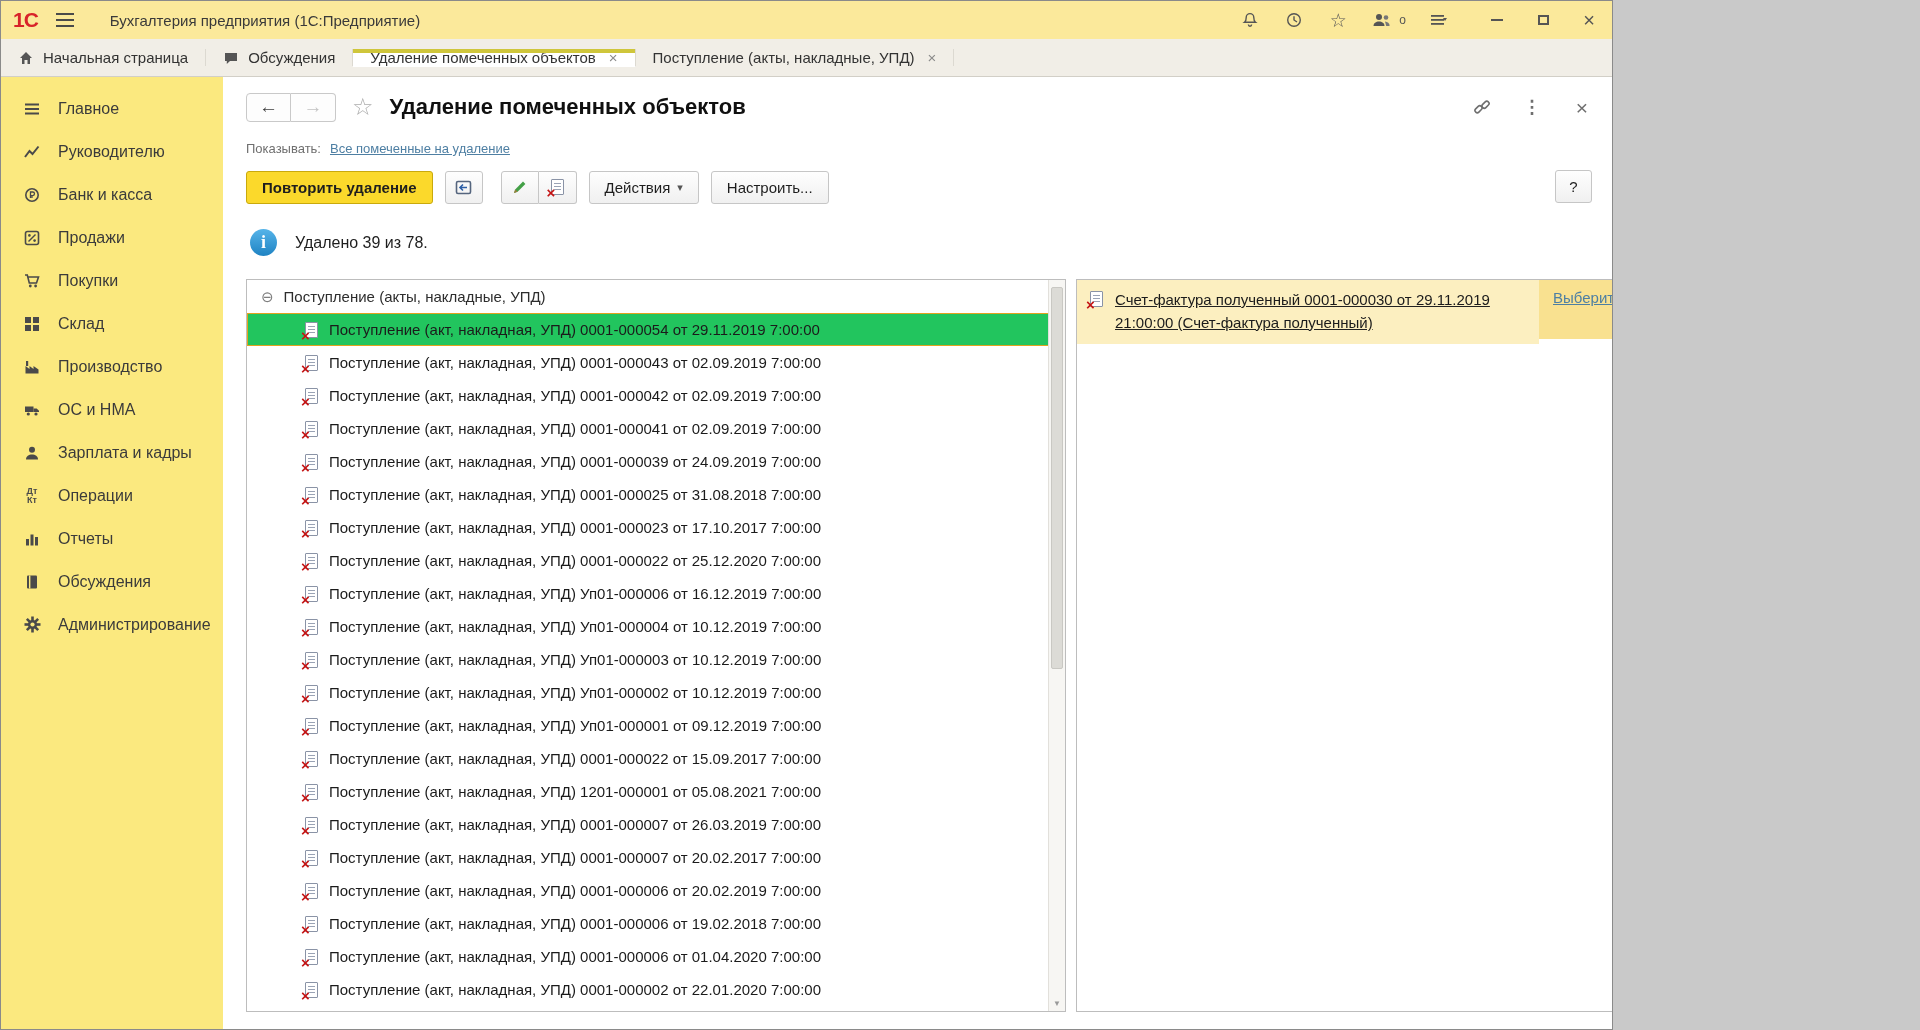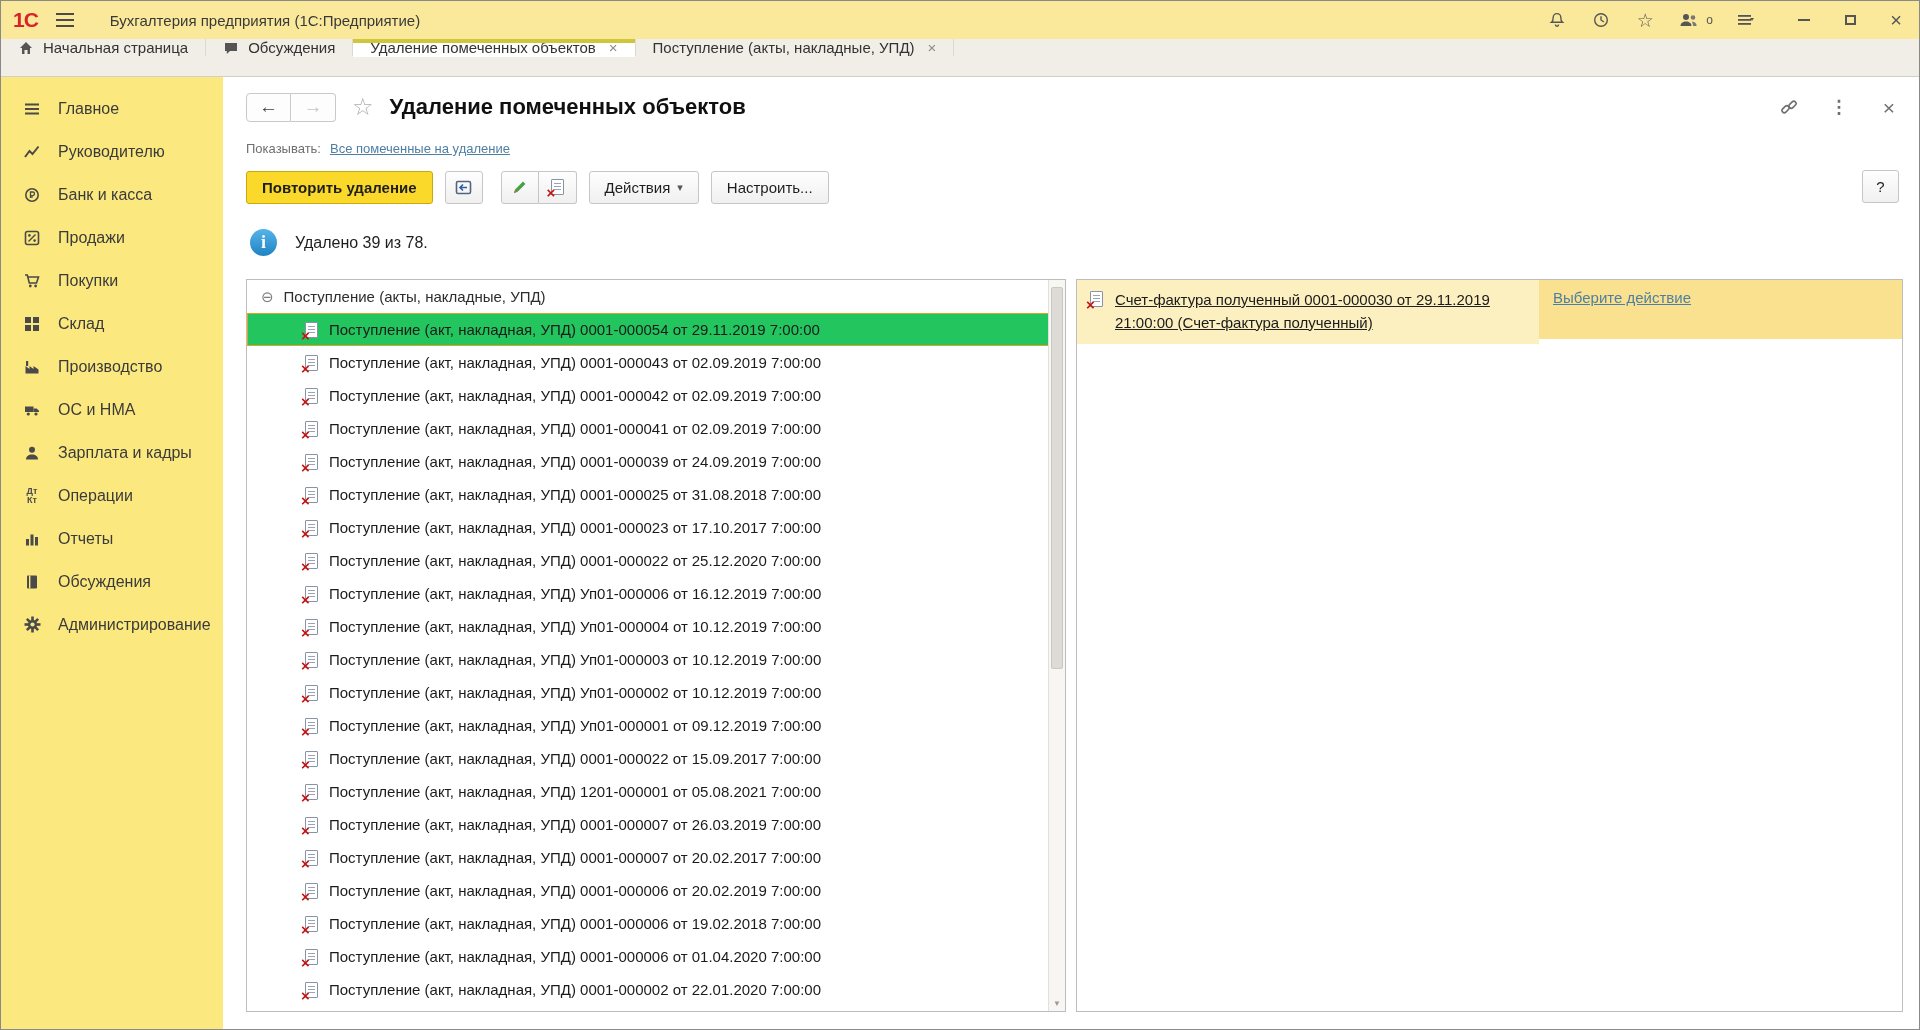--- a/index.html
+++ b/index.html
@@ -1,16 +1,16 @@
 <!DOCTYPE html>
 <html><head>
 <meta charset="utf-8">
 <style>
   html,body{margin:0;padding:0;background:#c9c9c9;}
-  #app{position:relative;width:1920px;height:1030px;background:#fff;overflow:hidden;
+  #app{position:relative;width:1613px;height:1030px;background:#fff;overflow:hidden;
        border:1px solid #8a8a8a;box-sizing:border-box;
        font-family:"Liberation Sans",sans-serif;color:#222;}
 
   
   .titlebar{position:absolute;left:0;top:0;right:0;height:38px;background:#FBE99B;
             display:flex;align-items:center;padding:0 12px;box-sizing:border-box;}
   .logo{color:#D8232A;font-weight:700;font-size:21px;letter-spacing:-1px;margin-right:18px;}
   .burger{width:18px;height:14px;display:flex;flex-direction:column;justify-content:space-between;cursor:pointer;}
   .burger i{display:block;height:2px;background:#4a4a4a;}
   .tb-title{margin-left:36px;font-size:15px;color:#3a3a3a;}
@@ -18,21 +18,21 @@
   .tb-ic{display:flex;align-items:center;justify-content:center;width:22px;height:22px;cursor:pointer;color:#555;}
   .tb-star{font-size:19px;color:#555;}
   .online-badge{font-size:12px;color:#555;margin-left:-16px;}
   .win-controls{display:flex;align-items:center;gap:24px;margin-left:14px;}
   .win-min{width:12px;height:2px;background:#555;}
   .win-max{width:11px;height:10px;border:2px solid #555;box-sizing:border-box;}
   .win-close{font-size:20px;color:#555;line-height:1;}
 
   
   .tabbar{position:absolute;top:38px;left:0;right:0;height:38px;background:#F1EEE7;
-          border-bottom:1px solid #D2CFC7;display:flex;align-items:flex-start;box-sizing:border-box;}
+          border-bottom:1px solid #D2CFC7;display:flex;align-items:center;box-sizing:border-box;}
   .tab{display:flex;align-items:center;gap:9px;padding:0 17px;border-right:1px solid #DCD9D1;
        font-size:15px;color:#333;position:relative;cursor:pointer;white-space:nowrap;}
   .tab.active{background:#fff;margin-bottom:-1px;border-bottom:1px solid #fff;}
   .tab.active::before{content:"";position:absolute;left:0;right:0;top:0;height:4px;background:#CFC63B;}
   .tab-close{color:#8a8a8a;font-size:15px;margin-left:4px;cursor:pointer;}
 
   
   .sidebar{position:absolute;left:0;top:76px;width:222px;bottom:0;background:#FBE97F;
            padding-top:10px;box-sizing:border-box;}
   .side-item{height:43px;display:flex;align-items:center;padding-left:20px;gap:15px;

